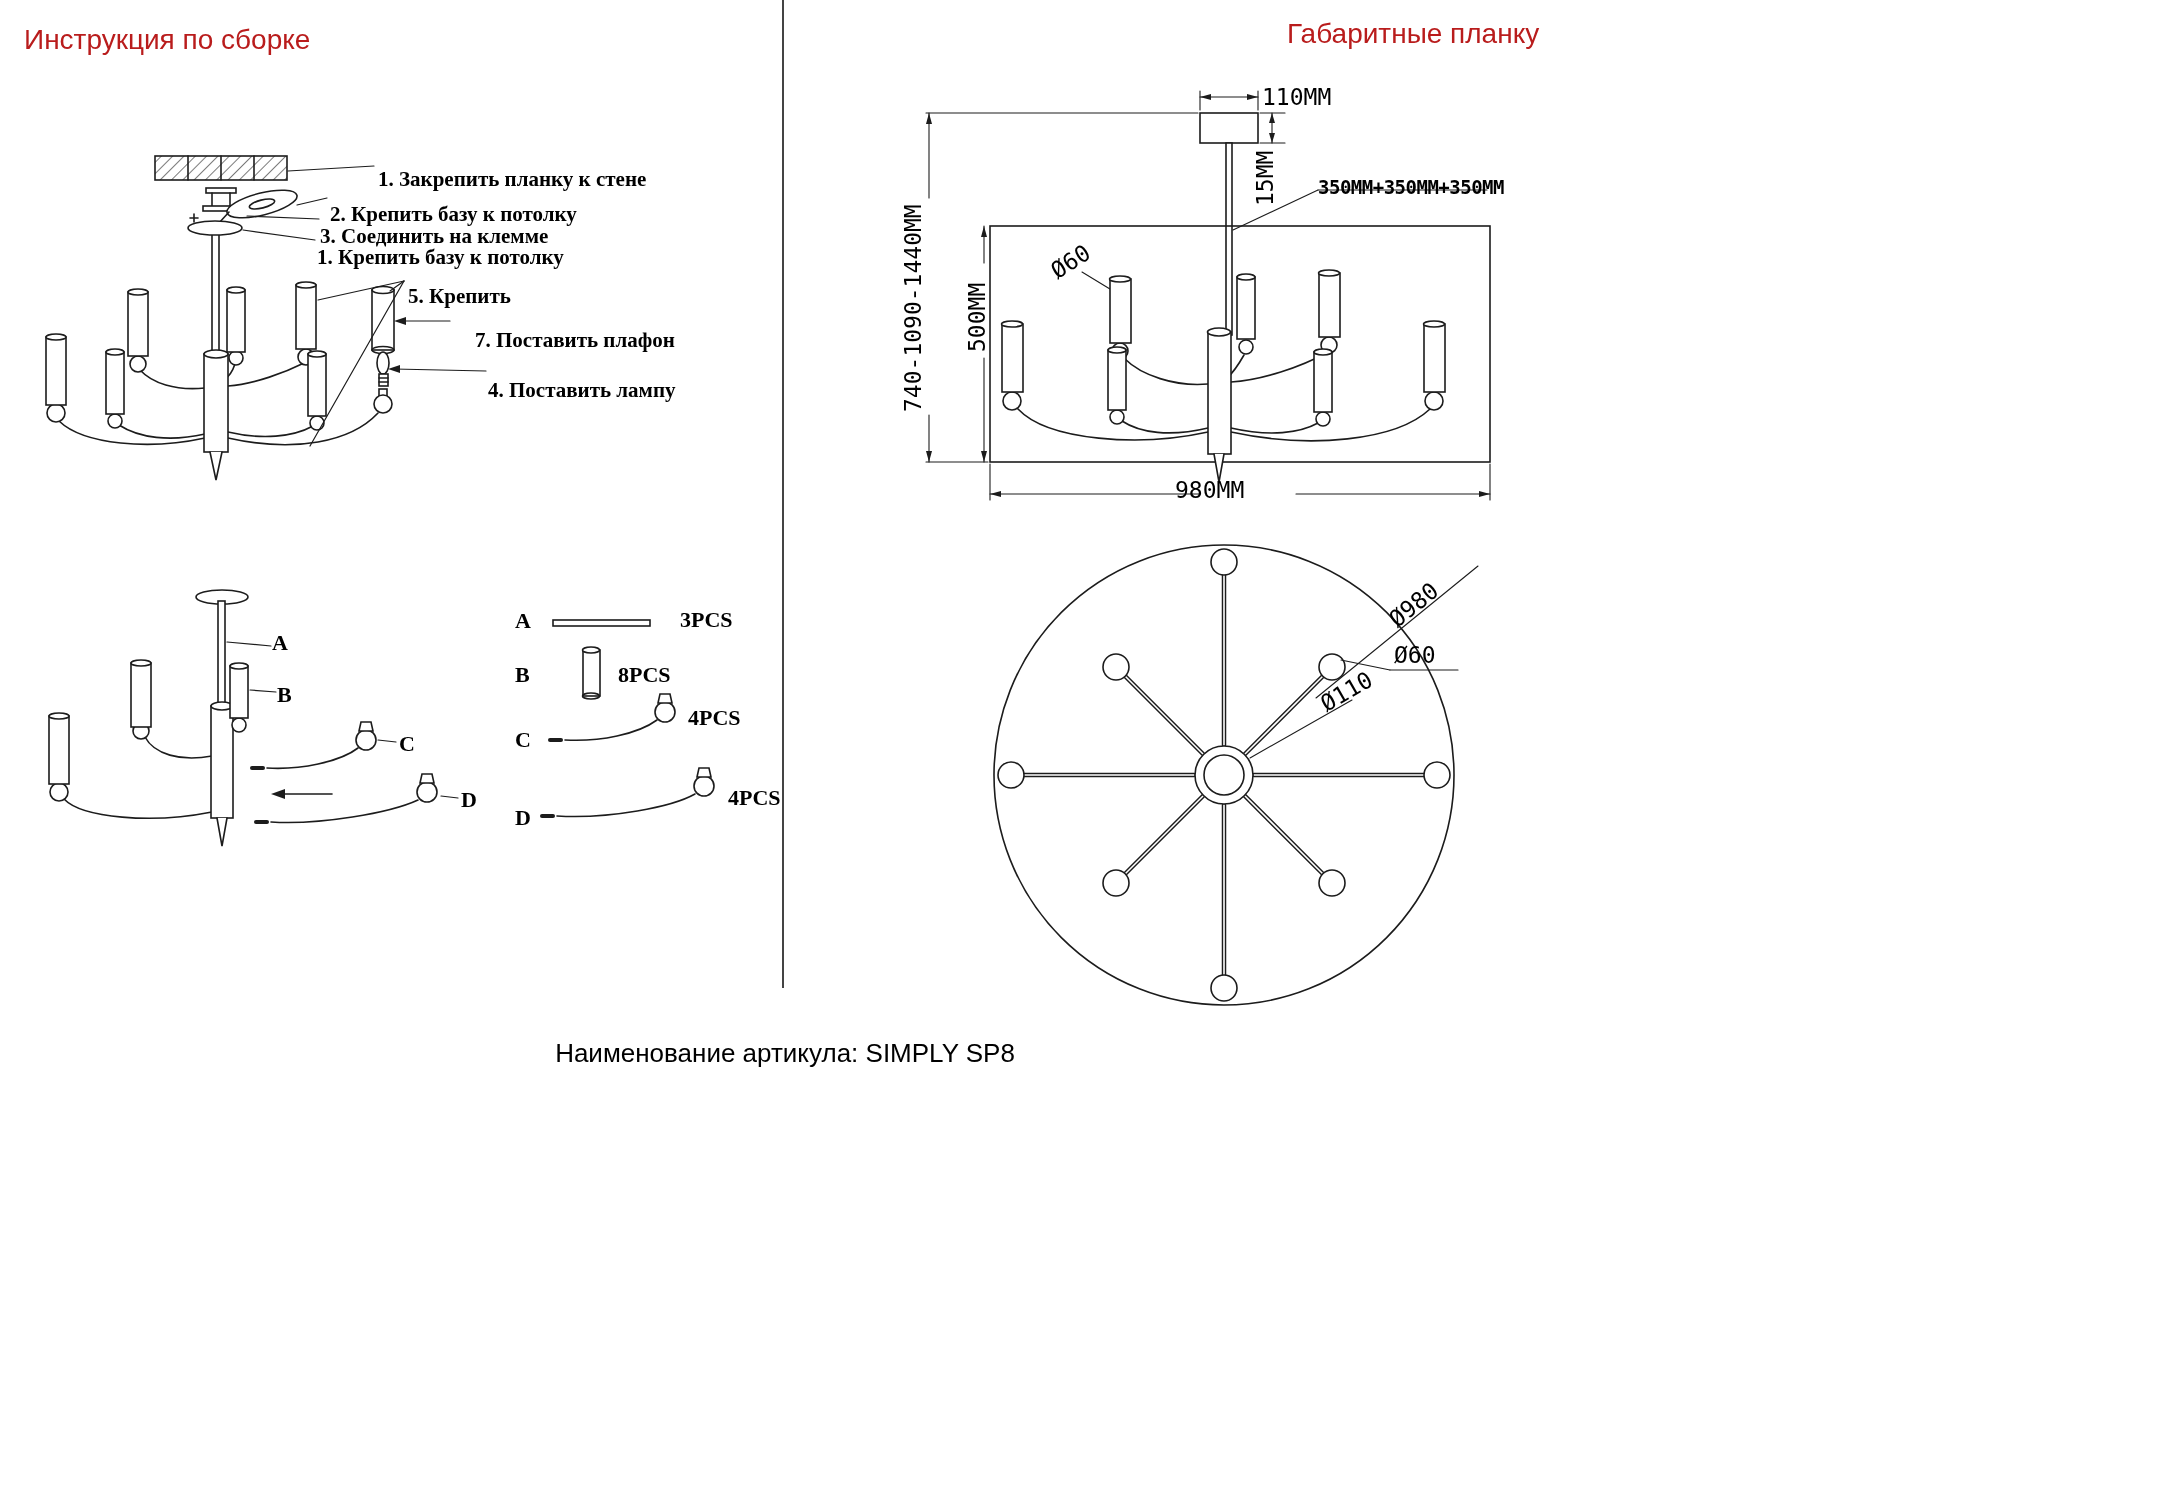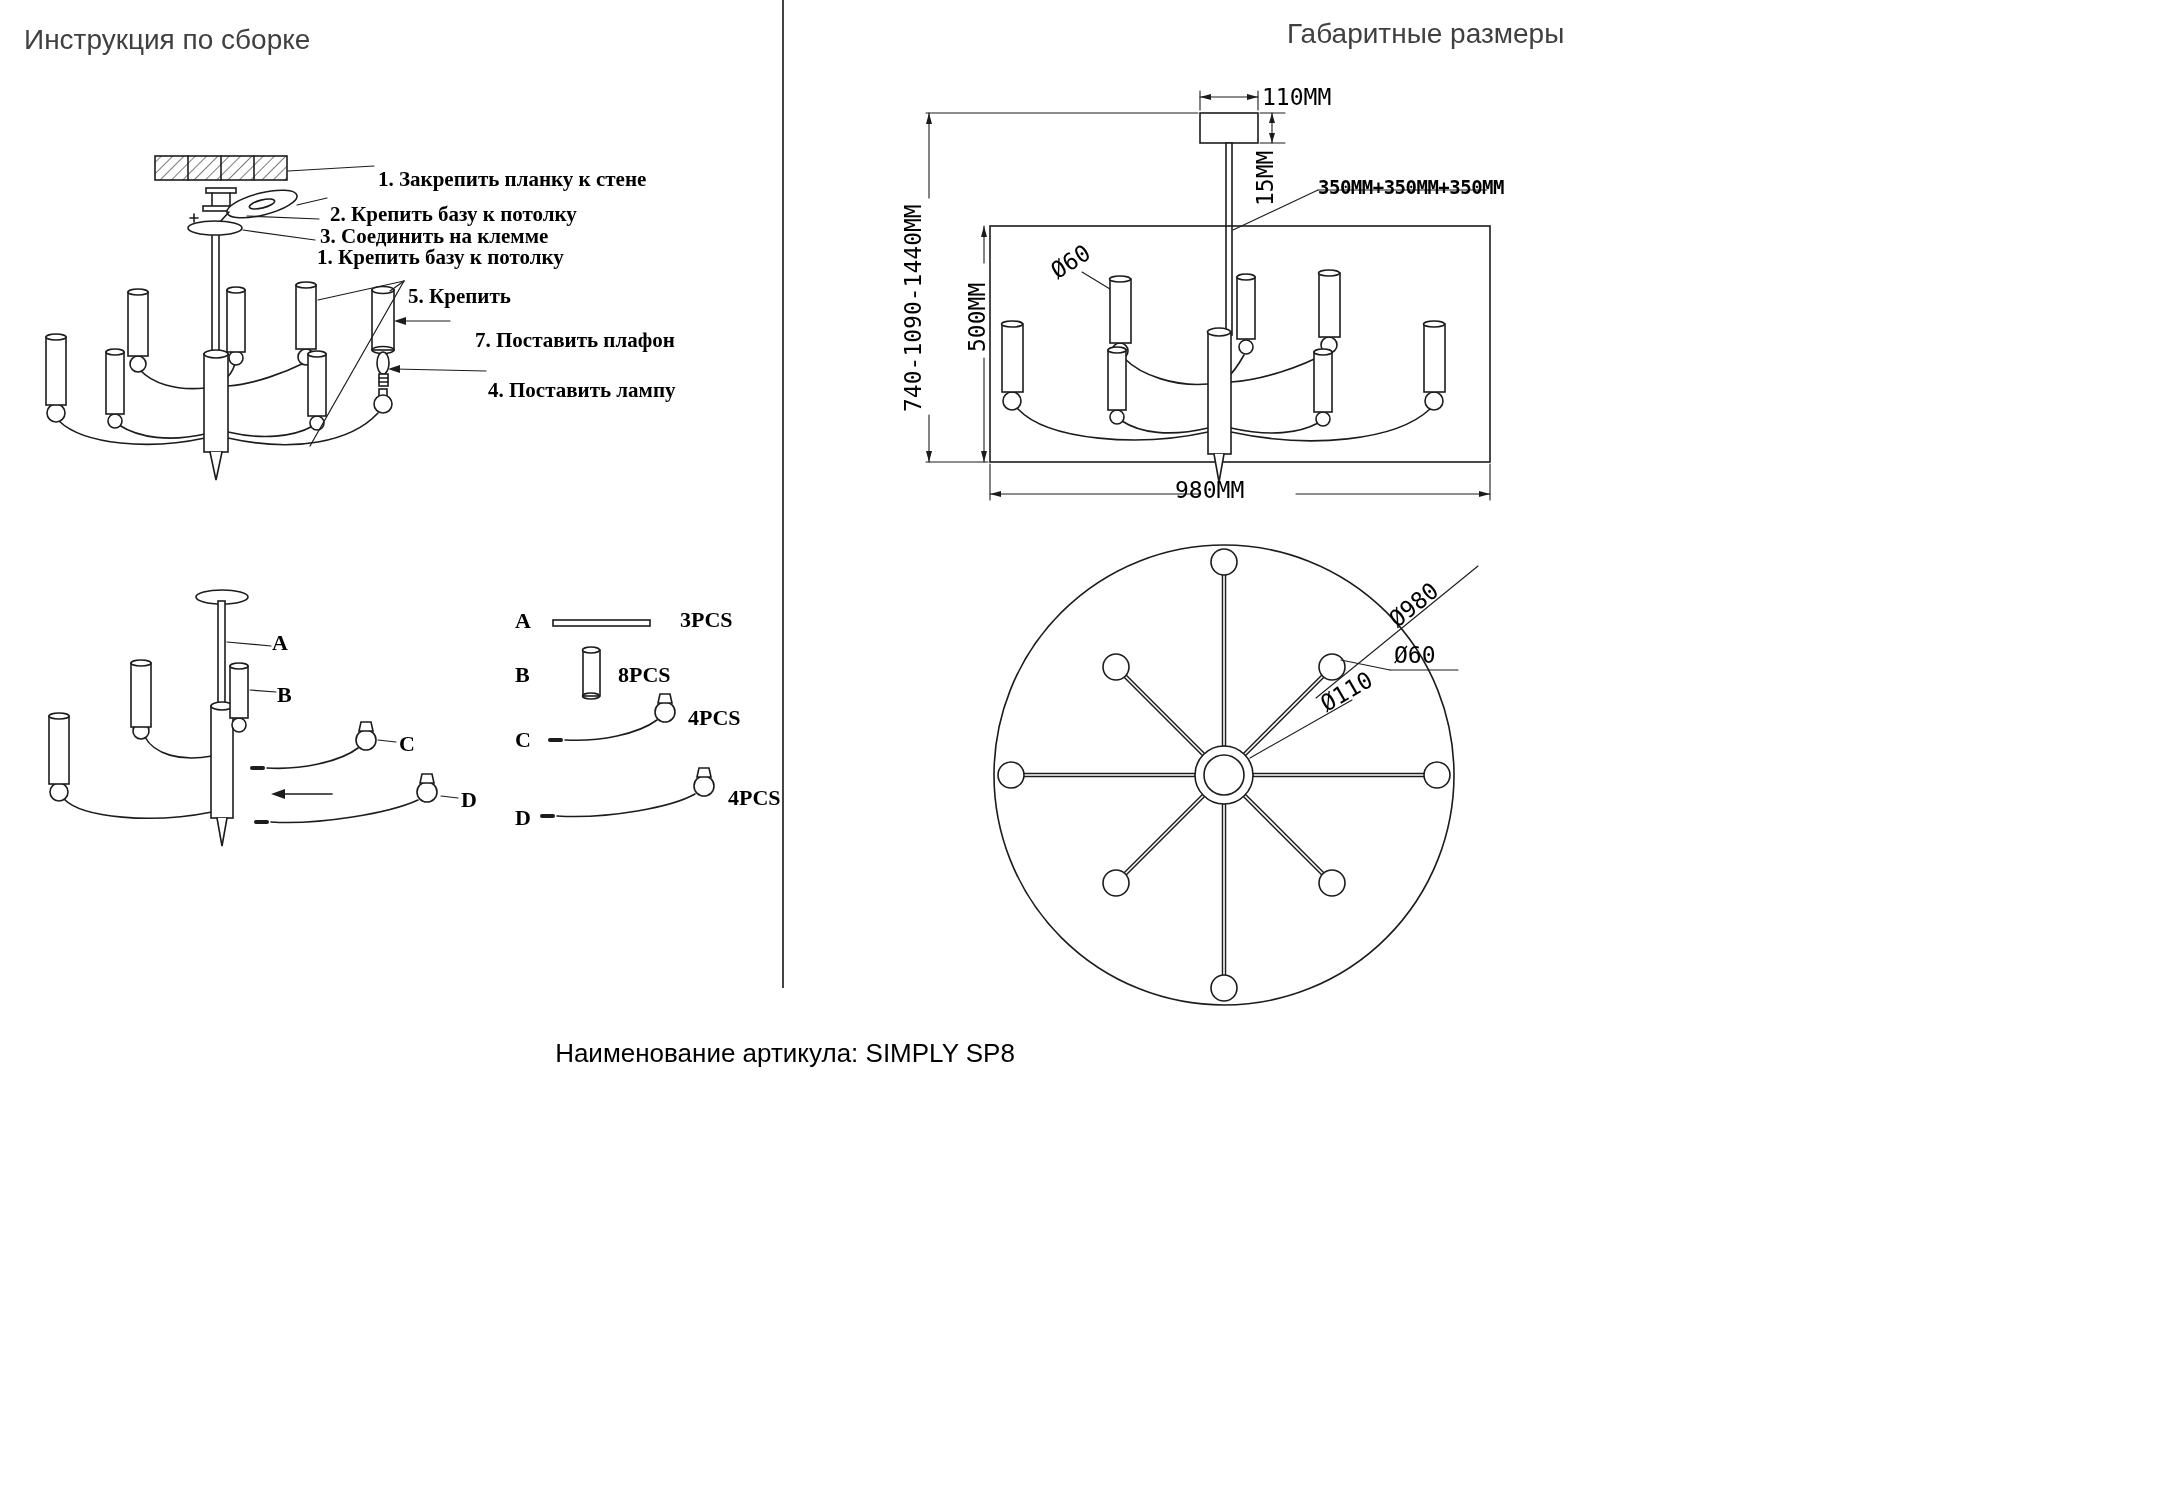--- a/index.html
+++ b/index.html
@@ -1,19 +1,19 @@
 <!DOCTYPE html>
 <html><head>
 <meta charset="utf-8">
 <style>
   html,body { margin:0; padding:0; background:#fff; }
   .sheet { position:relative; width:2174px; height:1500px; background:#ffffff;
            font-family:"Liberation Sans", sans-serif; color:#000; overflow:hidden; }
   .t { position:absolute; white-space:nowrap; }
-  .title { font-size:28px; color:#404040; }
+  .title { font-size:28px; color:#b91c1c; }
   .step { font-family:"Liberation Serif","DejaVu Serif",serif; font-weight:700; font-size:21px;margin-top:17px; }
   .pl   { font-family:"Liberation Serif","DejaVu Serif",serif; font-weight:700; font-size:22px; }
   .dim  { font-family:"DejaVu Sans Mono", monospace; font-size:23px; }
   .dimb { font-family:"DejaVu Sans Mono", monospace; font-size:19px; font-weight:700; letter-spacing:-0.5px; }
   .v    { transform:rotate(-90deg); transform-origin:0 0; }
   .footer { font-size:26px; }
   svg.draw { position:absolute; left:0; top:0; }
 </style>
 </head>
 <body>
@@ -255,21 +255,21 @@
       <polygon points="929,113 926,124 932,124"></polygon>
       <polygon points="929,462 926,451 932,451"></polygon>
       <polygon points="984,226 981,237 987,237"></polygon>
       <polygon points="984,462 981,451 987,451"></polygon>
       <polygon points="990,494 1001,491 1001,497"></polygon>
       <polygon points="1490,494 1479,491 1479,497"></polygon>
     </g>
   </svg>
 
   <span class="t title" style="left:24px; top:24px">Инструкция по сборке</span>
-  <span class="t title" style="left:1287px; top:18px">Габаритные размеры</span>
+  <span class="t title" style="left:1287px; top:18px">Габаритные планку</span>
 
   <span class="t step" style="left:378px; top:150px">1. Закрепить планку к стене</span>
   <span class="t step" style="left:330px; top:185px">2. Крепить базу к потолку</span>
   <span class="t step" style="left:320px; top:207px">3. Соединить на клемме</span>
   <span class="t step" style="left:317px; top:228px">1. Крепить базу к потолку</span>
   <span class="t step" style="left:408px; top:267px">5. Крепить</span>
   <span class="t step" style="left:475px; top:311px">7. Поставить плафон</span>
   <span class="t step" style="left:488px; top:361px">4. Поставить лампу</span>
 
   <span class="t pl" style="left:272px; top:630px">A</span>

